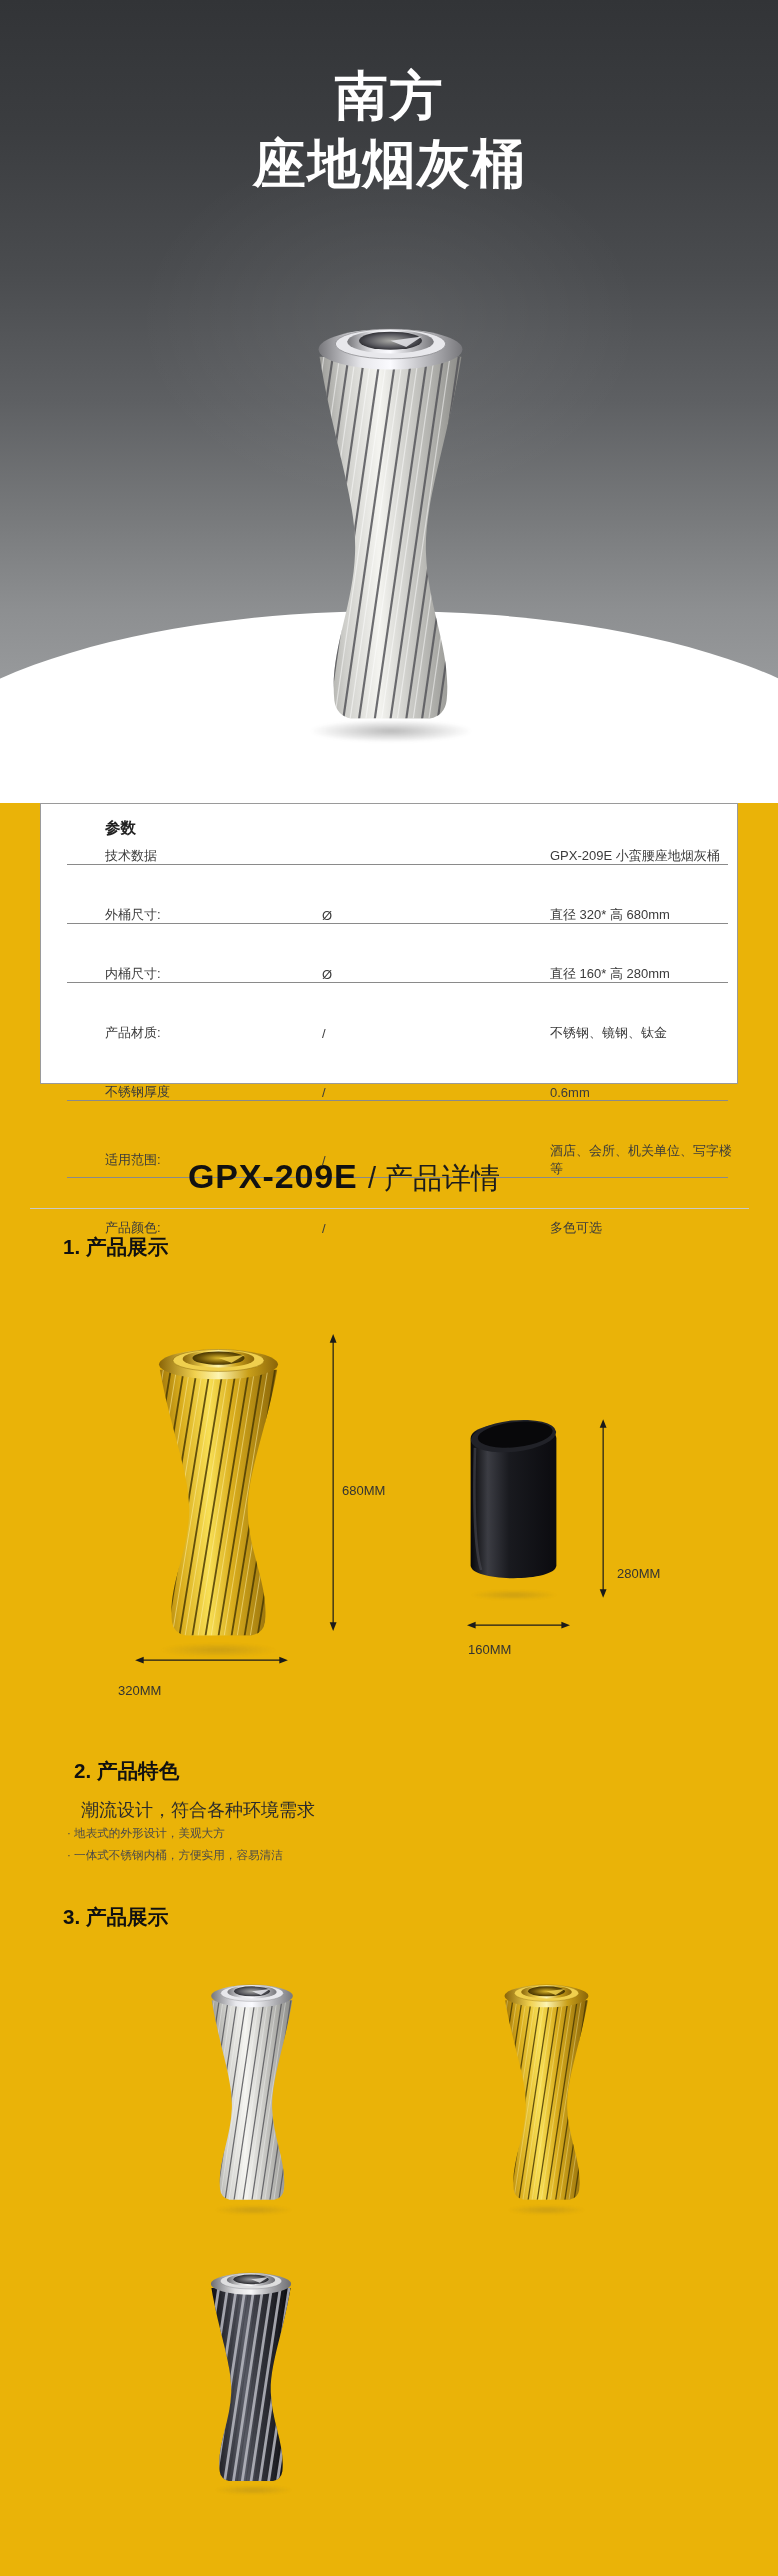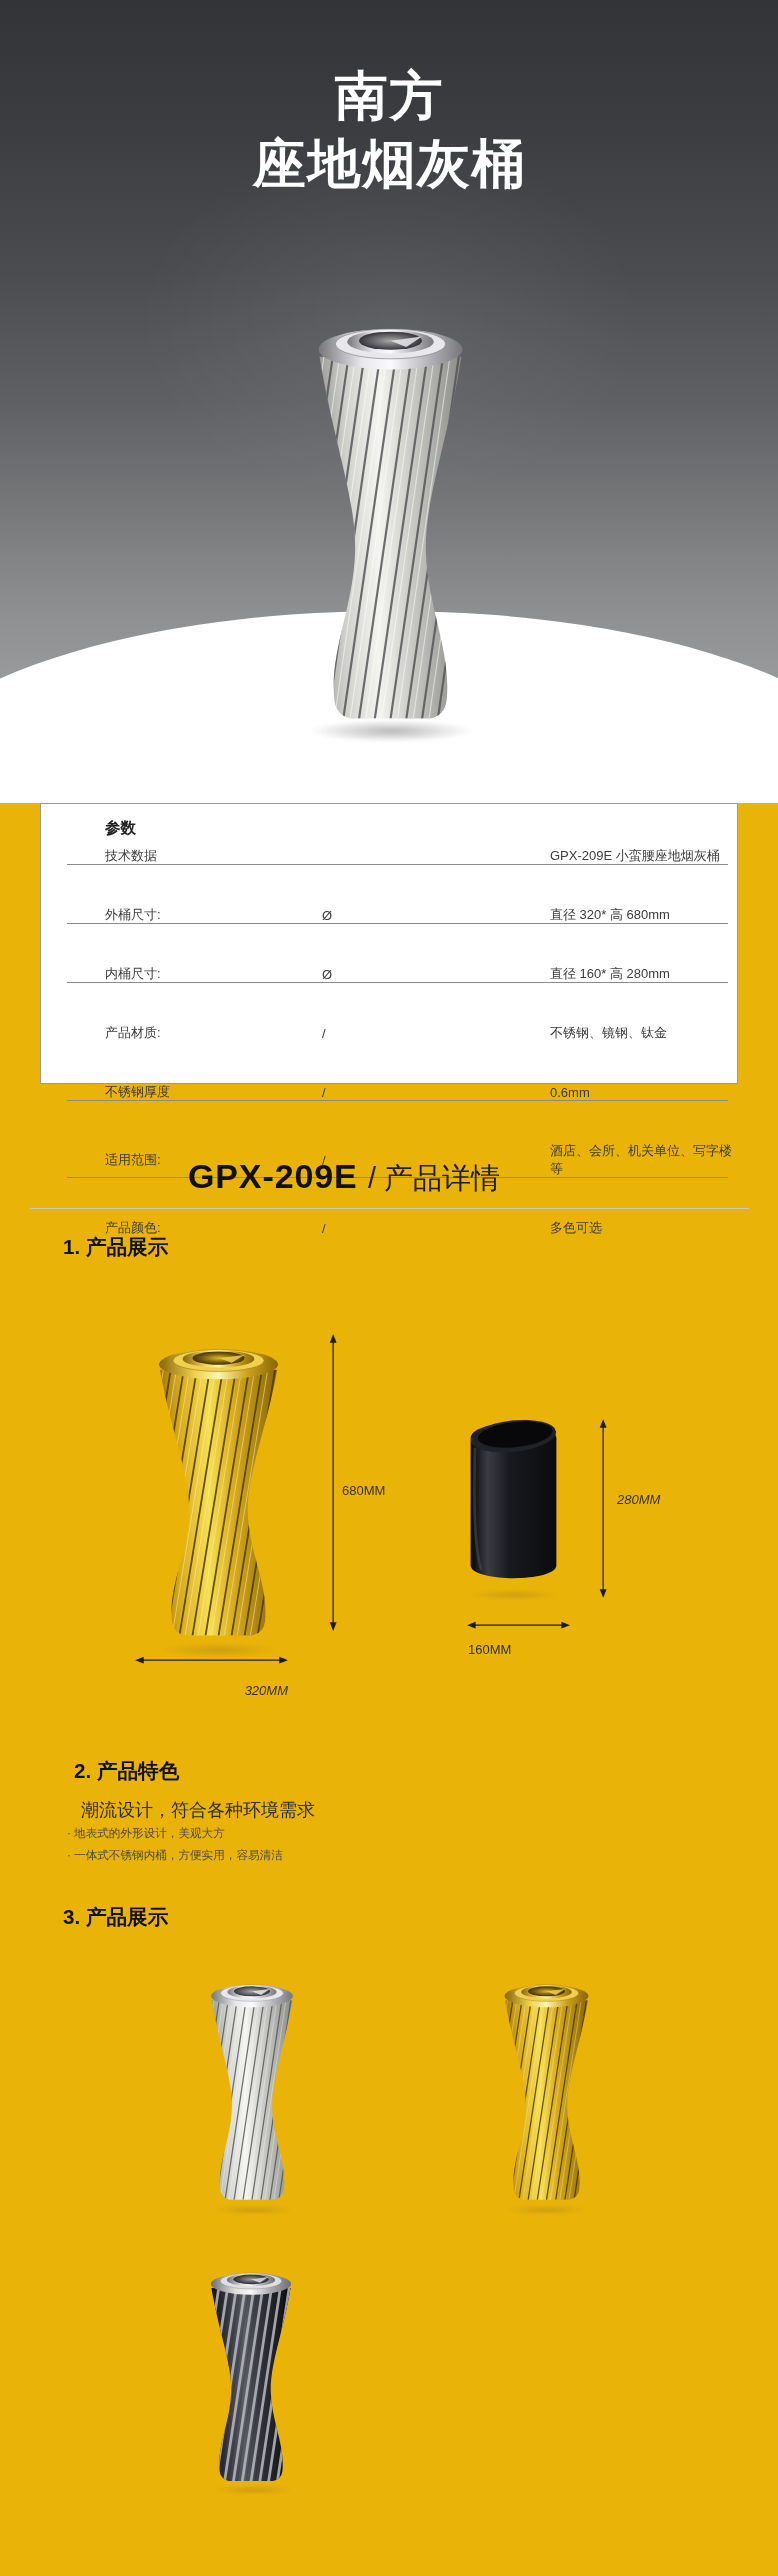--- a/index.html
+++ b/index.html
@@ -61,22 +61,22 @@
     background:radial-gradient(ellipse, rgba(70,70,70,0.18), rgba(70,70,70,0) 72%); filter:blur(1.3px); }
   #sh-s1-gold  { left:161px; top:1643px; width:115px; height:13.7px; }
   #sh-s1-liner { left:471px; top:1590px; width:86px; height:10.3px; }
   #sh-s3-silver{ left:215px; top:2205px; width:77px;  height:10.3px; }
   #sh-s3-gold  { left:508px; top:2205px; width:77px;  height:10.3px; }
   #sh-s3-black { left:215px; top:2485px; width:77px;  height:10.3px; }
 
   
   .dim-label { position:absolute; font-size:13px; color:#333; }
   #lbl-680 { left:342px; top:1483px; }
-  #lbl-280 { left:617px; top:1492px;font-style:italic; }
-  #lbl-320 { left:135px; top:1683px; width:153px; text-align:right;font-style:italic; }
+  #lbl-280 { left:617px; top:1566px; }
+  #lbl-320 { left:118px; top:1683px; width:153px; text-align:left; }
   #lbl-160 { left:468px; top:1642px; width:103px; text-align:left; }
   .arrow { position:absolute; }
   #arr-680 { left:328px; top:1334px; }
   #arr-280 { left:598px; top:1419px; }
   #arr-320 { left:135px; top:1655px; }
   #arr-160 { left:467px; top:1620px; }
 </style>
 </head>
 <body>
 

